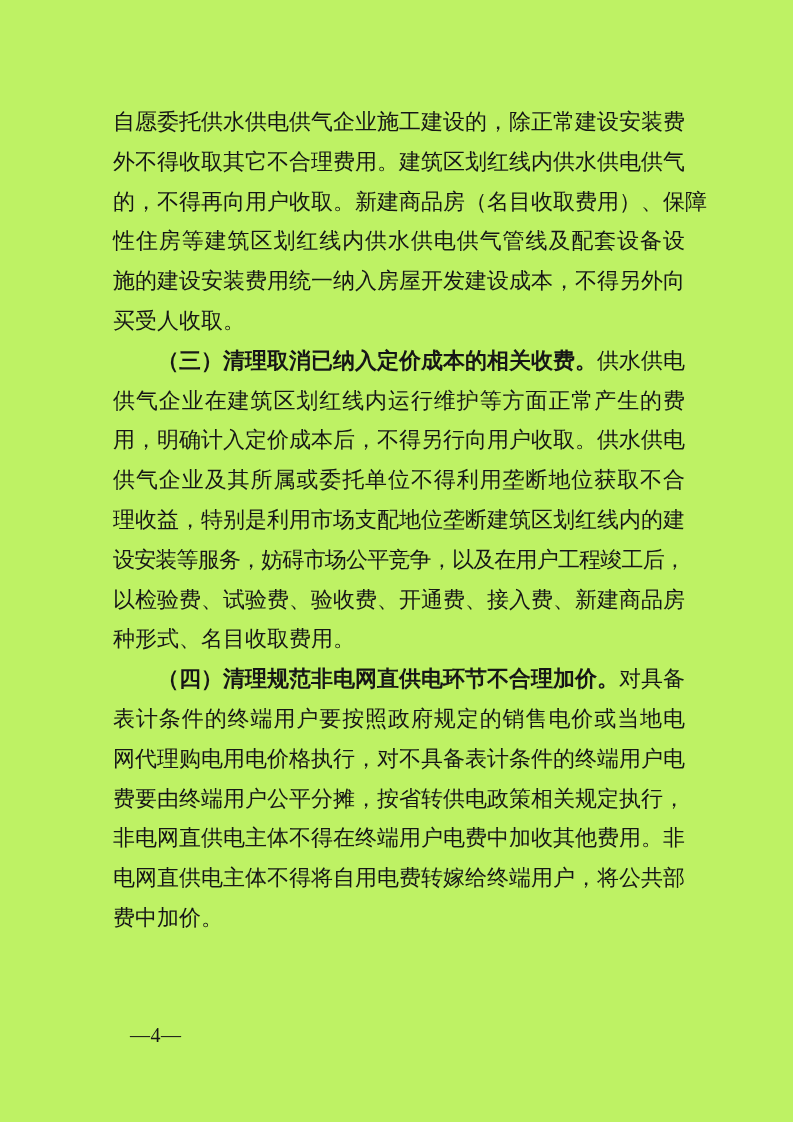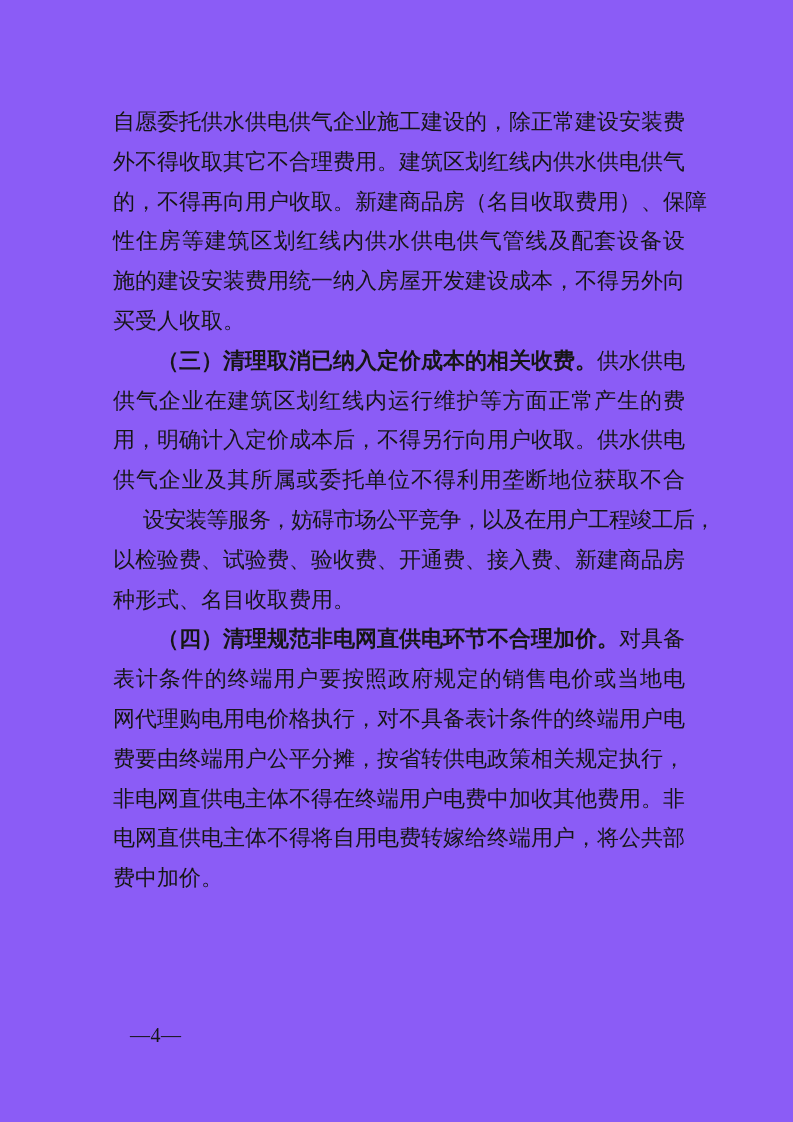--- a/index.html
+++ b/index.html
@@ -5,21 +5,21 @@
   html, body {
     margin: 0;
     padding: 0;
     background: #e8e8e8;
   }
   .page {
     position: relative;
     width: 793px;
     height: 1122px;
     margin: 0 auto;
-    background: #8b5cf6;
+    background: #bef264;
     overflow: hidden;
     font-family: "Liberation Serif", "DejaVu Serif", serif;
     color: #161616;
   }
   .text-block {
     position: absolute;
     left: 113px;
     top: 102px;
     width: 572px;
   }
@@ -33,21 +33,20 @@
     white-space: nowrap;
   }
   .line.end {
     text-align-last: left;
   }
   .line.indent {
     padding-left: 44px;
   }
   .line.tight {
     letter-spacing: -0.85px;
-    margin-left: 30px;
   }
   .lead {
     font-weight: 600;
   }
   .page-number {
     position: absolute;
     left: 130px;
     top: 1022px;
     font-size: 20px;
     line-height: 26px;
@@ -63,20 +62,21 @@
     <div class="line"><span class="lead"></span><span>自愿委托供水供电供气企业施工建设的，除正常建设安装费</span></div>
     <div class="line"><span class="lead"></span><span>外不得收取其它不合理费用。建筑区划红线内供水供电供气</span></div>
     <div class="line"><span class="lead"></span><span>的，不得再向用户收取。新建商品房（名目收取费用）、保障</span></div>
     <div class="line"><span class="lead"></span><span>性住房等建筑区划红线内供水供电供气管线及配套设备设</span></div>
     <div class="line"><span class="lead"></span><span>施的建设安装费用统一纳入房屋开发建设成本，不得另外向</span></div>
     <div class="line end"><span class="lead"></span><span>买受人收取。</span></div>
     <div class="line indent"><span class="lead">（三）清理取消已纳入定价成本的相关收费。</span><span>供水供电</span></div>
     <div class="line"><span class="lead"></span><span>供气企业在建筑区划红线内运行维护等方面正常产生的费</span></div>
     <div class="line"><span class="lead"></span><span>用，明确计入定价成本后，不得另行向用户收取。供水供电</span></div>
     <div class="line"><span class="lead"></span><span>供气企业及其所属或委托单位不得利用垄断地位获取不合</span></div>
+    <div class="line"><span class="lead"></span><span>理收益，特别是利用市场支配地位垄断建筑区划红线内的建</span></div>
     <div class="line tight"><span class="lead"></span><span>设安装等服务，妨碍市场公平竞争，以及在用户工程竣工后，</span></div>
     <div class="line"><span class="lead"></span><span>以检验费、试验费、验收费、开通费、接入费、新建商品房</span></div>
     <div class="line end"><span class="lead"></span><span>种形式、名目收取费用。</span></div>
     <div class="line indent"><span class="lead">（四）清理规范非电网直供电环节不合理加价。</span><span>对具备</span></div>
     <div class="line"><span class="lead"></span><span>表计条件的终端用户要按照政府规定的销售电价或当地电</span></div>
     <div class="line"><span class="lead"></span><span>网代理购电用电价格执行，对不具备表计条件的终端用户电</span></div>
     <div class="line"><span class="lead"></span><span>费要由终端用户公平分摊，按省转供电政策相关规定执行，</span></div>
     <div class="line"><span class="lead"></span><span>非电网直供电主体不得在终端用户电费中加收其他费用。非</span></div>
     <div class="line"><span class="lead"></span><span>电网直供电主体不得将自用电费转嫁给终端用户，将公共部</span></div>
     <div class="line end"><span class="lead"></span><span>费中加价。</span></div>

